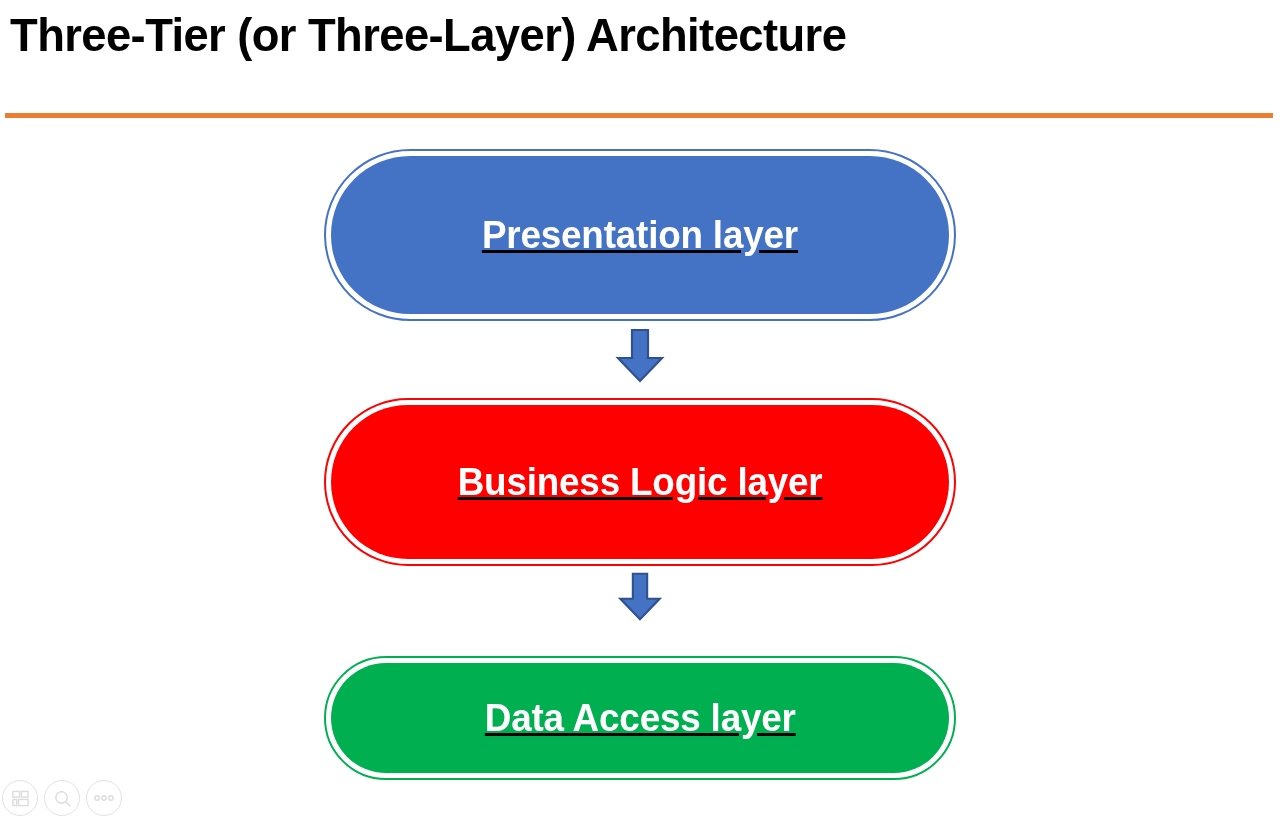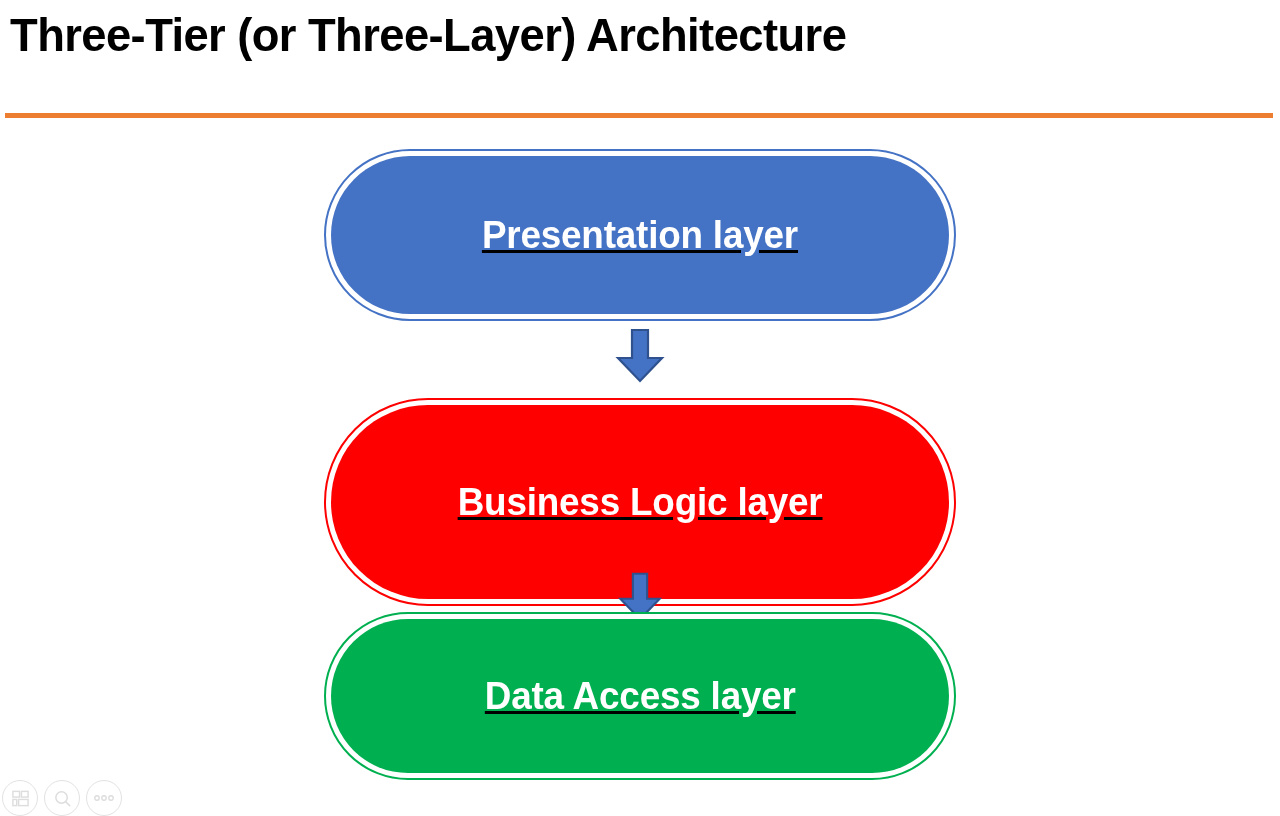--- a/index.html
+++ b/index.html
@@ -86,27 +86,27 @@
   .pill-presentation {
     --accent: #4472C4;
     top: 9px;
     width: 632px;
     height: 172px;
   }
   .pill-business {
     --accent: #FF0000;
     top: 258px;
     width: 632px;
-    height: 208px;
+    height: 168px;
   }
   .pill-data {
     --accent: #00B050;
-    top: 472px;
+    top: 516px;
     width: 632px;
-    height: 168px;
+    height: 124px;
     text-align: right;
   }
 
   
   .arrow {
     position: absolute;
     left: 50%;
     transform: translateX(-50%);
   }
   .arrow-1 { top: 188px; }

